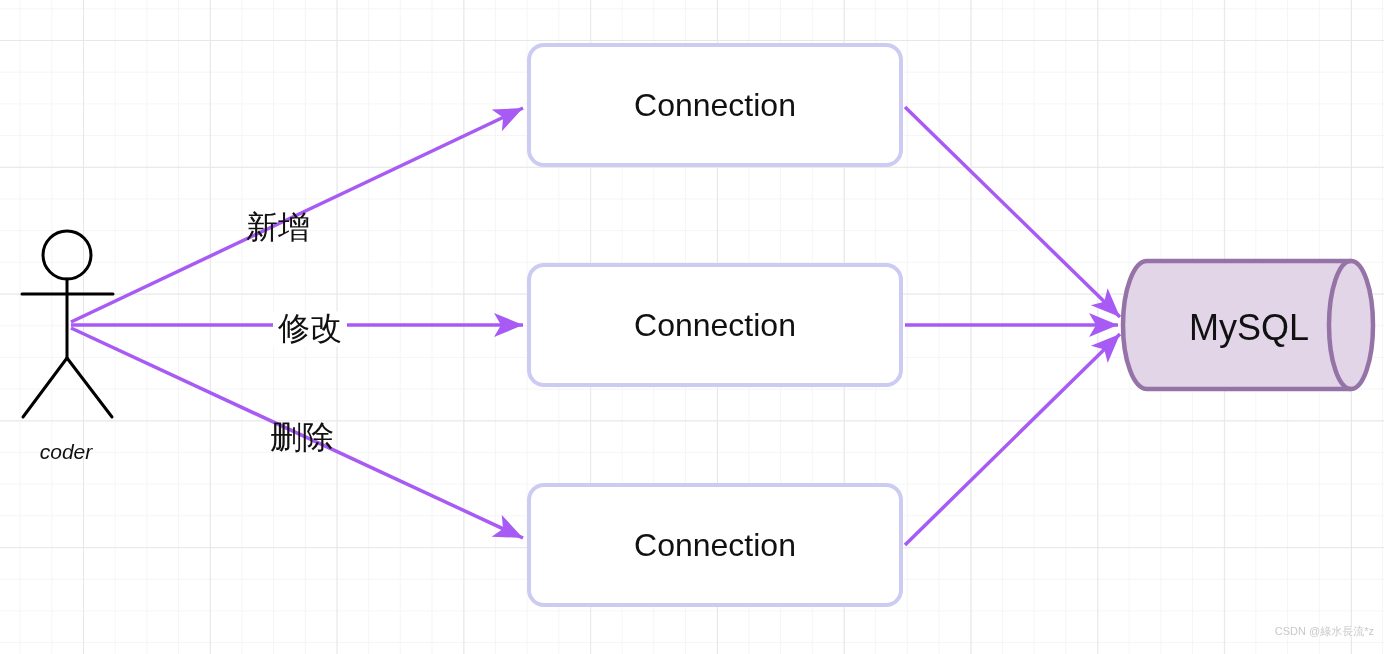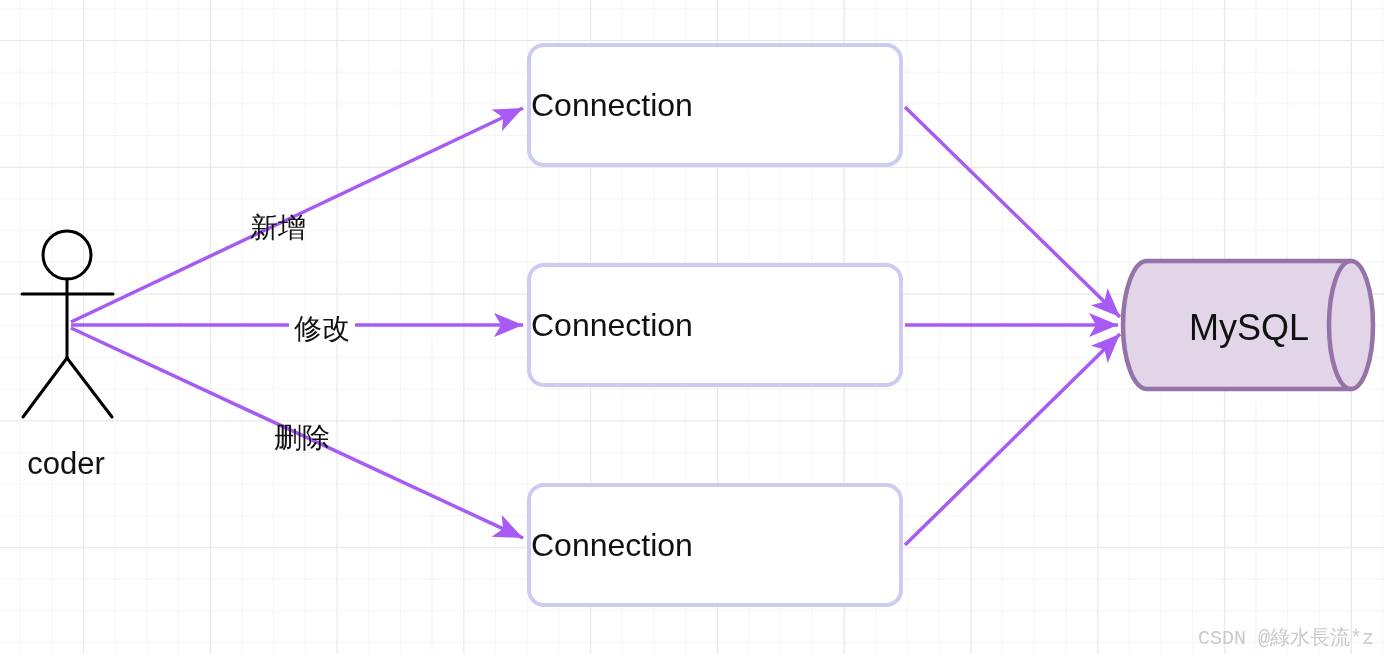--- a/index.html
+++ b/index.html
@@ -39,64 +39,64 @@
     position: absolute;
     left: 527px;
     width: 376px;
     height: 124px;
     box-sizing: border-box;
     background: #ffffff;
     border: 4px solid #ccccf3;
     border-radius: 17px;
     display: flex;
     align-items: center;
-    justify-content: flex-start;
+    justify-content: center;
     font-size: 32px;
     color: #111111;
   }
   .box-1 { top: 43px; }
   .box-2 { top: 263px; }
   .box-3 { top: 483px; }
   .edge-label {
     position: absolute;
     transform: translate(-50%, -50%);
-    font-size: 28px;
+    font-size: 32px;
     color: #111111;
     white-space: nowrap;
     line-height: 1.1;
   }
   .edge-label.bg {
     background: #ffffff;
     padding: 0 5px;
   }
   .actor-label {
     position: absolute;
     left: 66px;
-    top: 464px;
+    top: 452px;
     transform: translate(-50%, -50%);
-    font-size: 31px;
+    font-size: 21px;
     color: #111111;
+    font-style: italic;
   }
   .db-label {
     position: absolute;
     left: 1147px;
     top: 307px;
     width: 204px;
     text-align: center;
     font-size: 36px;
     color: #111111;
   }
   .watermark {
     position: absolute;
     right: 10px;
     top: 624px;
-    font-size: 20px;
+    font-size: 11px;
     color: #c9c9c9;
     text-shadow: 1px 1px 0 #ffffff;
-    font-family: Liberation Mono, monospace;
   }
 </style>
 </head>
 <body>
 
 <div class="canvas">
 
   <svg class="overlay" viewBox="0 0 1384 654">
     <defs>
       <marker id="arrowhead" markerUnits="userSpaceOnUse" markerWidth="36" markerHeight="30" refX="31" refY="14" orient="auto">
@@ -132,21 +132,21 @@
     <span>Connection</span>
   </div>
   <div class="connection-box box-2">
     <span>Connection</span>
   </div>
   <div class="connection-box box-3">
     <span>Connection</span>
   </div>
 
   <div class="edge-label" style="left:278px; top:228px;">新增</div>
-  <div class="edge-label bg" style="left:310px; top:329px;margin-left:12px;">修改</div>
+  <div class="edge-label bg" style="left:310px; top:329px;">修改</div>
   <div class="edge-label" style="left:302px; top:438px;">删除</div>
 
   <div class="actor-label">coder</div>
 
   <div class="db-label">MySQL</div>
 
   <div class="watermark">CSDN @綠水長流*z</div>
 
 </div>
 

